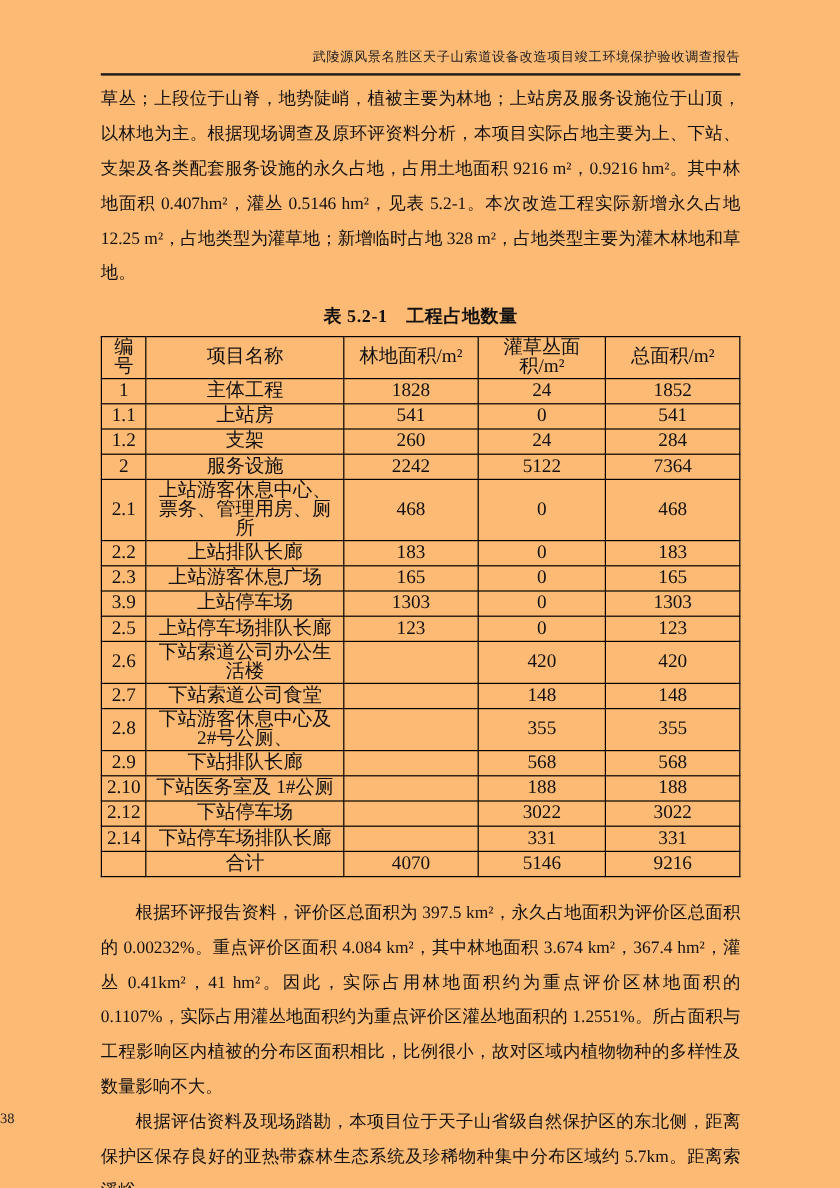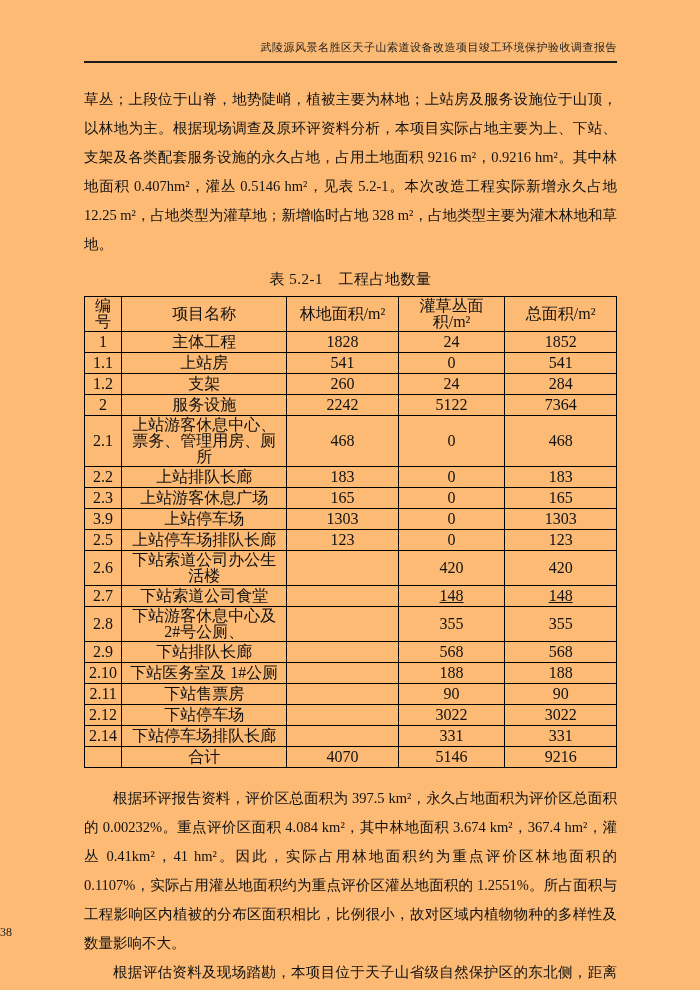--- a/index.html
+++ b/index.html
@@ -26,26 +26,26 @@
     color: #222222;
     white-space: nowrap;
   }
   .para {
     font-size: 14.5px;
     line-height: 29px;
     text-align: justify;
     margin: 0;
     text-indent: 2em;
   }
-  .para.first { margin-top: 22px; text-indent: 0; }
+  .para.first { margin-top: 6px; text-indent: 0; }
   .para.after-table { margin-top: 16px; }
   .para.last { margin-top: 0; }
   .table-caption {
     font-size: 15px;
-    font-weight: normal;
+    font-weight: bold;
     text-align: center;
     margin: 11px 0 7px 0;
     letter-spacing: 0.5px;
   }
   table.occupation {
     width: 100%;
     border-collapse: collapse;
     table-layout: fixed;
     font-size: 16px;
   }
@@ -58,21 +58,21 @@
     border: 1px solid #000000;
     text-align: center;
     vertical-align: middle;
     padding: 1px 3px;
     height: 18px;
     line-height: 16px;
     font-weight: normal;
     overflow: hidden;
   }
   table.occupation { border: 1.5px solid #000000; }
-  td.u, span.u { text-decoration: underline; }
+  td.u, span.u { }
   .footer {
     position: absolute;
     left: 0; right: 0;
     bottom: 50px;
     font-size: 12px;
     color: #222222;
   }
 </style>
 </head>
 <body>
@@ -197,27 +197,20 @@
           <td>568</td>
         </tr>
         <tr>
           <td>2.10</td>
           <td>下站医务室及 1#公厕</td>
           <td></td>
           <td>188</td>
           <td>188</td>
         </tr>
         <tr>
-          <td>2.11</td>
-          <td>下站售票房</td>
-          <td></td>
-          <td>90</td>
-          <td>90</td>
-        </tr>
-        <tr>
           <td>2.12</td>
           <td>下站停车场</td>
           <td></td>
           <td>3022</td>
           <td>3022</td>
         </tr>
         <tr>
           <td>2.14</td>
           <td>下站停车场排队长廊</td>
           <td></td>

